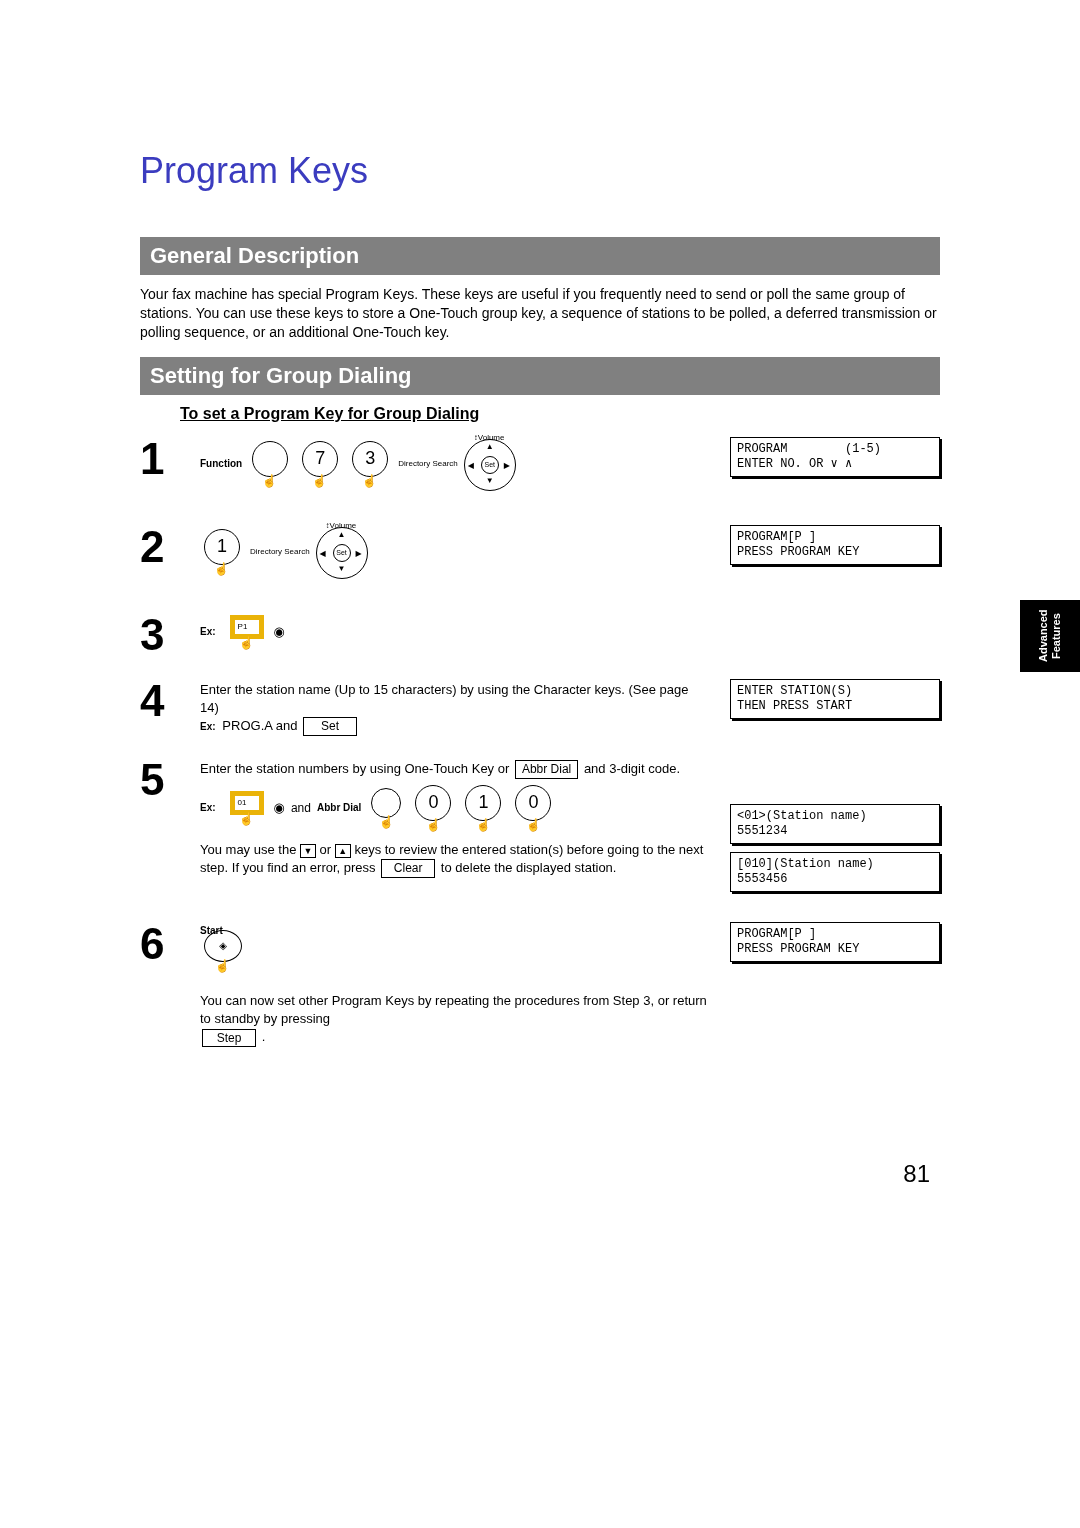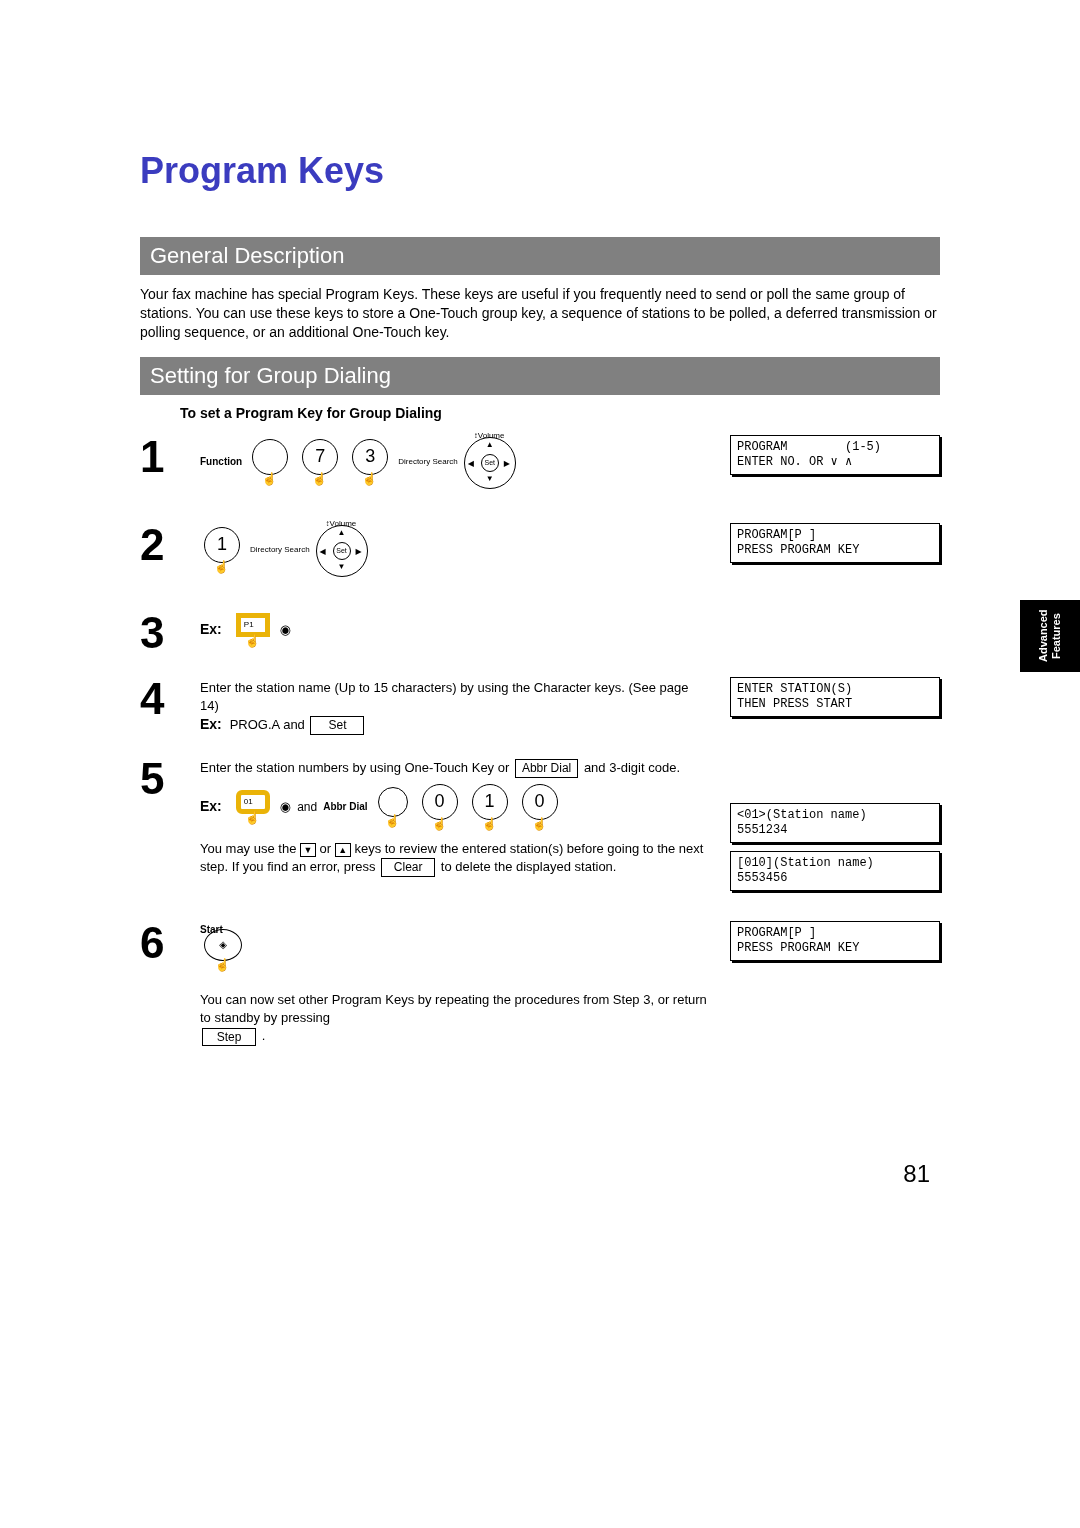--- a/index.html
+++ b/index.html
@@ -11,41 +11,42 @@
     height: 1528px;
     position: relative;
     color: #000;
   }
   .page {
     padding: 150px 140px 0 140px;
     position: relative;
   }
   .page-title {
     font-size: 36px;
-    font-weight: bold;
+    font-weight: normal;
     color: #3b3cbf;
     margin-bottom: 45px;
   }
   .section-head {
     background: #808080;
     color: #fff;
     font-size: 22px;
-    font-weight: normal;
+    font-weight: bold;
     padding: 6px 10px;
     margin-bottom: 10px;
   }
   .body-text {
     font-size: 14px;
     line-height: 1.35;
     margin-bottom: 15px;
   }
   .subhead {
-    font-size: 14px;
+    font-size: 16px;
     font-weight: bold;
     margin: 10px 0 10px 40px;
+    text-decoration: underline;
   }
   .step-row {
     display: flex;
     align-items: flex-start;
     margin-bottom: 18px;
     min-height: 70px;
   }
   .step-num {
     width: 60px;
     font-size: 44px;
@@ -150,21 +151,21 @@
   .nav-cross .inner {
     position:absolute;
     left:17px;top:17px;width:16px;height:16px;border:1.5px solid #000;border-radius:50%;
     display:flex;align-items:center;justify-content:center;font-size:7px;
   }
   .nav-cross .tri {
     position:absolute;font-size:8px;
   }
   .ex-label {
     font-weight: bold;
-    font-size: 14px;
+    font-size: 10px;
     margin-right: 4px;
   }
   .black-tab {
     position: absolute;
     right: 0;
     top: 600px;
     width: 60px;
     height: 60px;
     background: #000;
     color: #fff;
@@ -305,21 +306,21 @@
 
   <div class="step-row">
     <div class="step-num">5</div>
     <div class="step-body">
       <span>Enter the station numbers by using One-Touch Key or</span>
       <span class="boxed">Abbr Dial</span>
       <span> and 3-digit code.</span>
       <div class="key-row" style="margin-top:6px;">
         <span class="ex-label">Ex:</span>
         <span class="key-btn">
-          <span class="boxed-sm" style="width:18px;height:14px;font-size:8px;line-height:14px;border-radius:6px;">01</span>
+          <span class="boxed-sm" style="width:18px;height:14px;font-size:8px;line-height:14px;">01</span>
           <span class="press-hand">☝</span>
         </span>
         <span style="font-size:13px;">◉</span>
         <span style="font-size:12px;">and</span>
         <span class="small-label">Abbr Dial</span>
         <span class="key-btn">
           <span class="key-circle" style="width:28px;height:28px;"></span>
           <span class="press-hand">☝</span>
         </span>
         <span class="key-btn">

